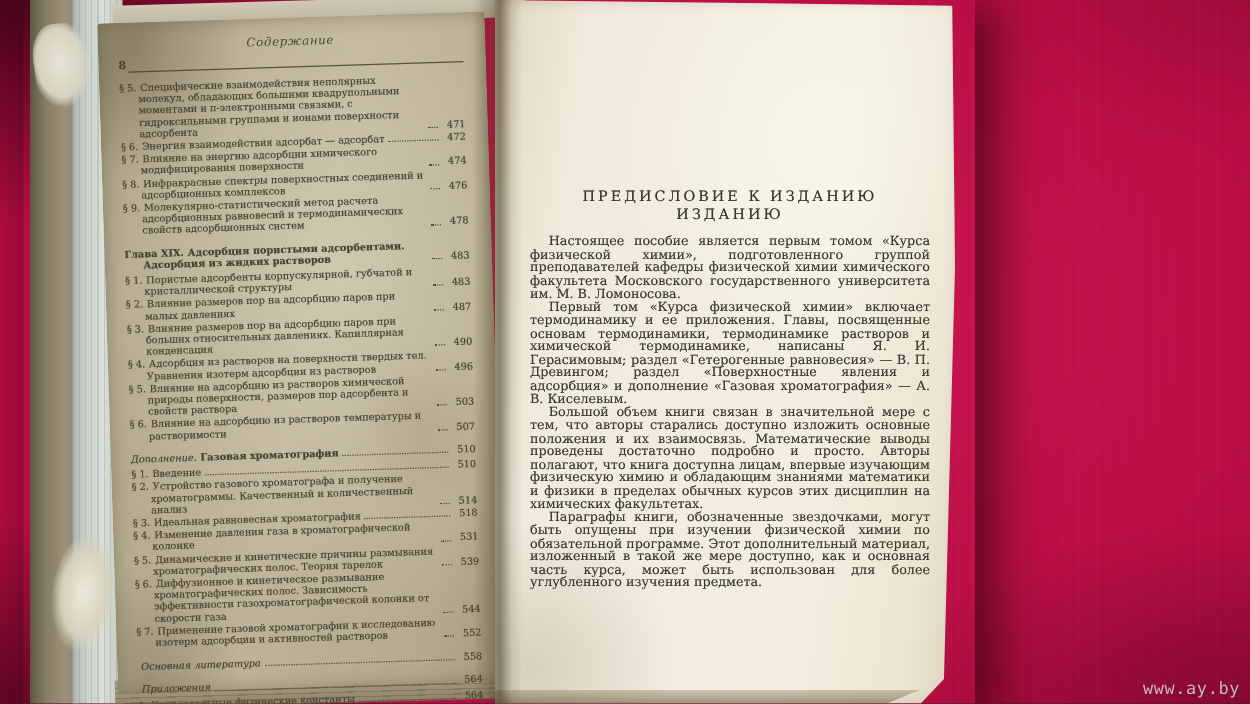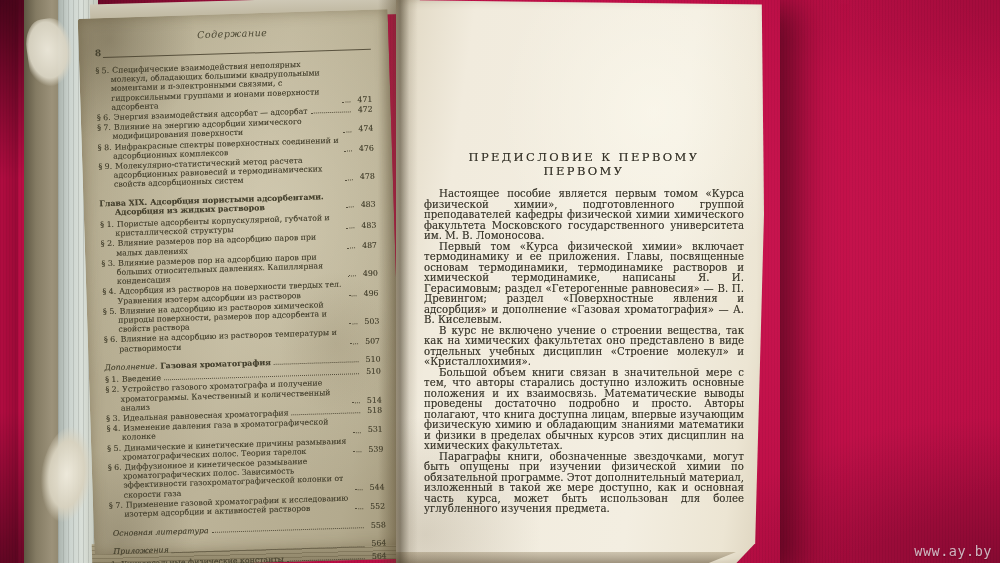--- a/index.html
+++ b/index.html
@@ -246,26 +246,25 @@
           <span class="toc-pg">564</span>
         </div>
         <div class="toc-row entry">
           <span class="toc-txt"></span>
 
         </div>
       </div>
   </div>
 
   <div class="right-page">
-    <h1 class="rp-title">ПРЕДИСЛОВИЕ К ПЕРВОМУ ПЕРВОМУ</h1>
+    <h1 class="rp-title">ПРЕДИСЛОВИЕ К ИЗДАНИЮ ИЗДАНИЮ</h1>
     <div class="rp-body">
 
     <p class="rp-para"><b class="lead">Настоящее пособие</b><span> является первым томом «Курса физической химии», подготовленного группой преподавателей кафедры физической химии химического факультета Московского государственного университета им. М. В. Ломоносова.</span></p>
         <p class="rp-para"><span>Первый том «Курса физической химии» включает термодинамику и ее приложения. Главы, посвященные основам термодинамики, термодинамике растворов и химической термодинамике, написаны Я. И. Герасимовым; раздел «Гетерогенные равновесия» — В. П. Древингом; раздел «Поверхностные явления и адсорбция» и дополнение «Газовая хроматография» — А. В. Киселевым.</span></p>
-        <p class="rp-para"><span>В курс не включено учение о строении вещества, так как на химических факультетах оно представлено в виде отдельных учебных дисциплин «Строение молекул» и «Кристаллохимия».</span></p>
         <p class="rp-para"><span>Большой объем книги связан в значительной мере с тем, что авторы старались доступно изложить основные положения и их взаимосвязь. Математические выводы проведены достаточно подробно и просто. Авторы полагают, что книга доступна лицам, впервые изучающим физическую химию и обладающим знаниями математики и физики в пределах обычных курсов этих дисциплин на химических факультетах.</span></p>
         <p class="rp-para"><span>Параграфы книги, обозначенные звездочками, могут быть опущены при изучении физической химии по обязательной программе. Этот дополнительный материал, изложенный в такой же мере доступно, как и основная часть курса, может быть использован для более углубленного изучения предмета.</span></p>
       </div>
   </div>
   <div class="rp-bottom"></div>
 
   <div class="gutter"></div>
 
   <div class="watermark">www.ay.by</div>
 </div>

